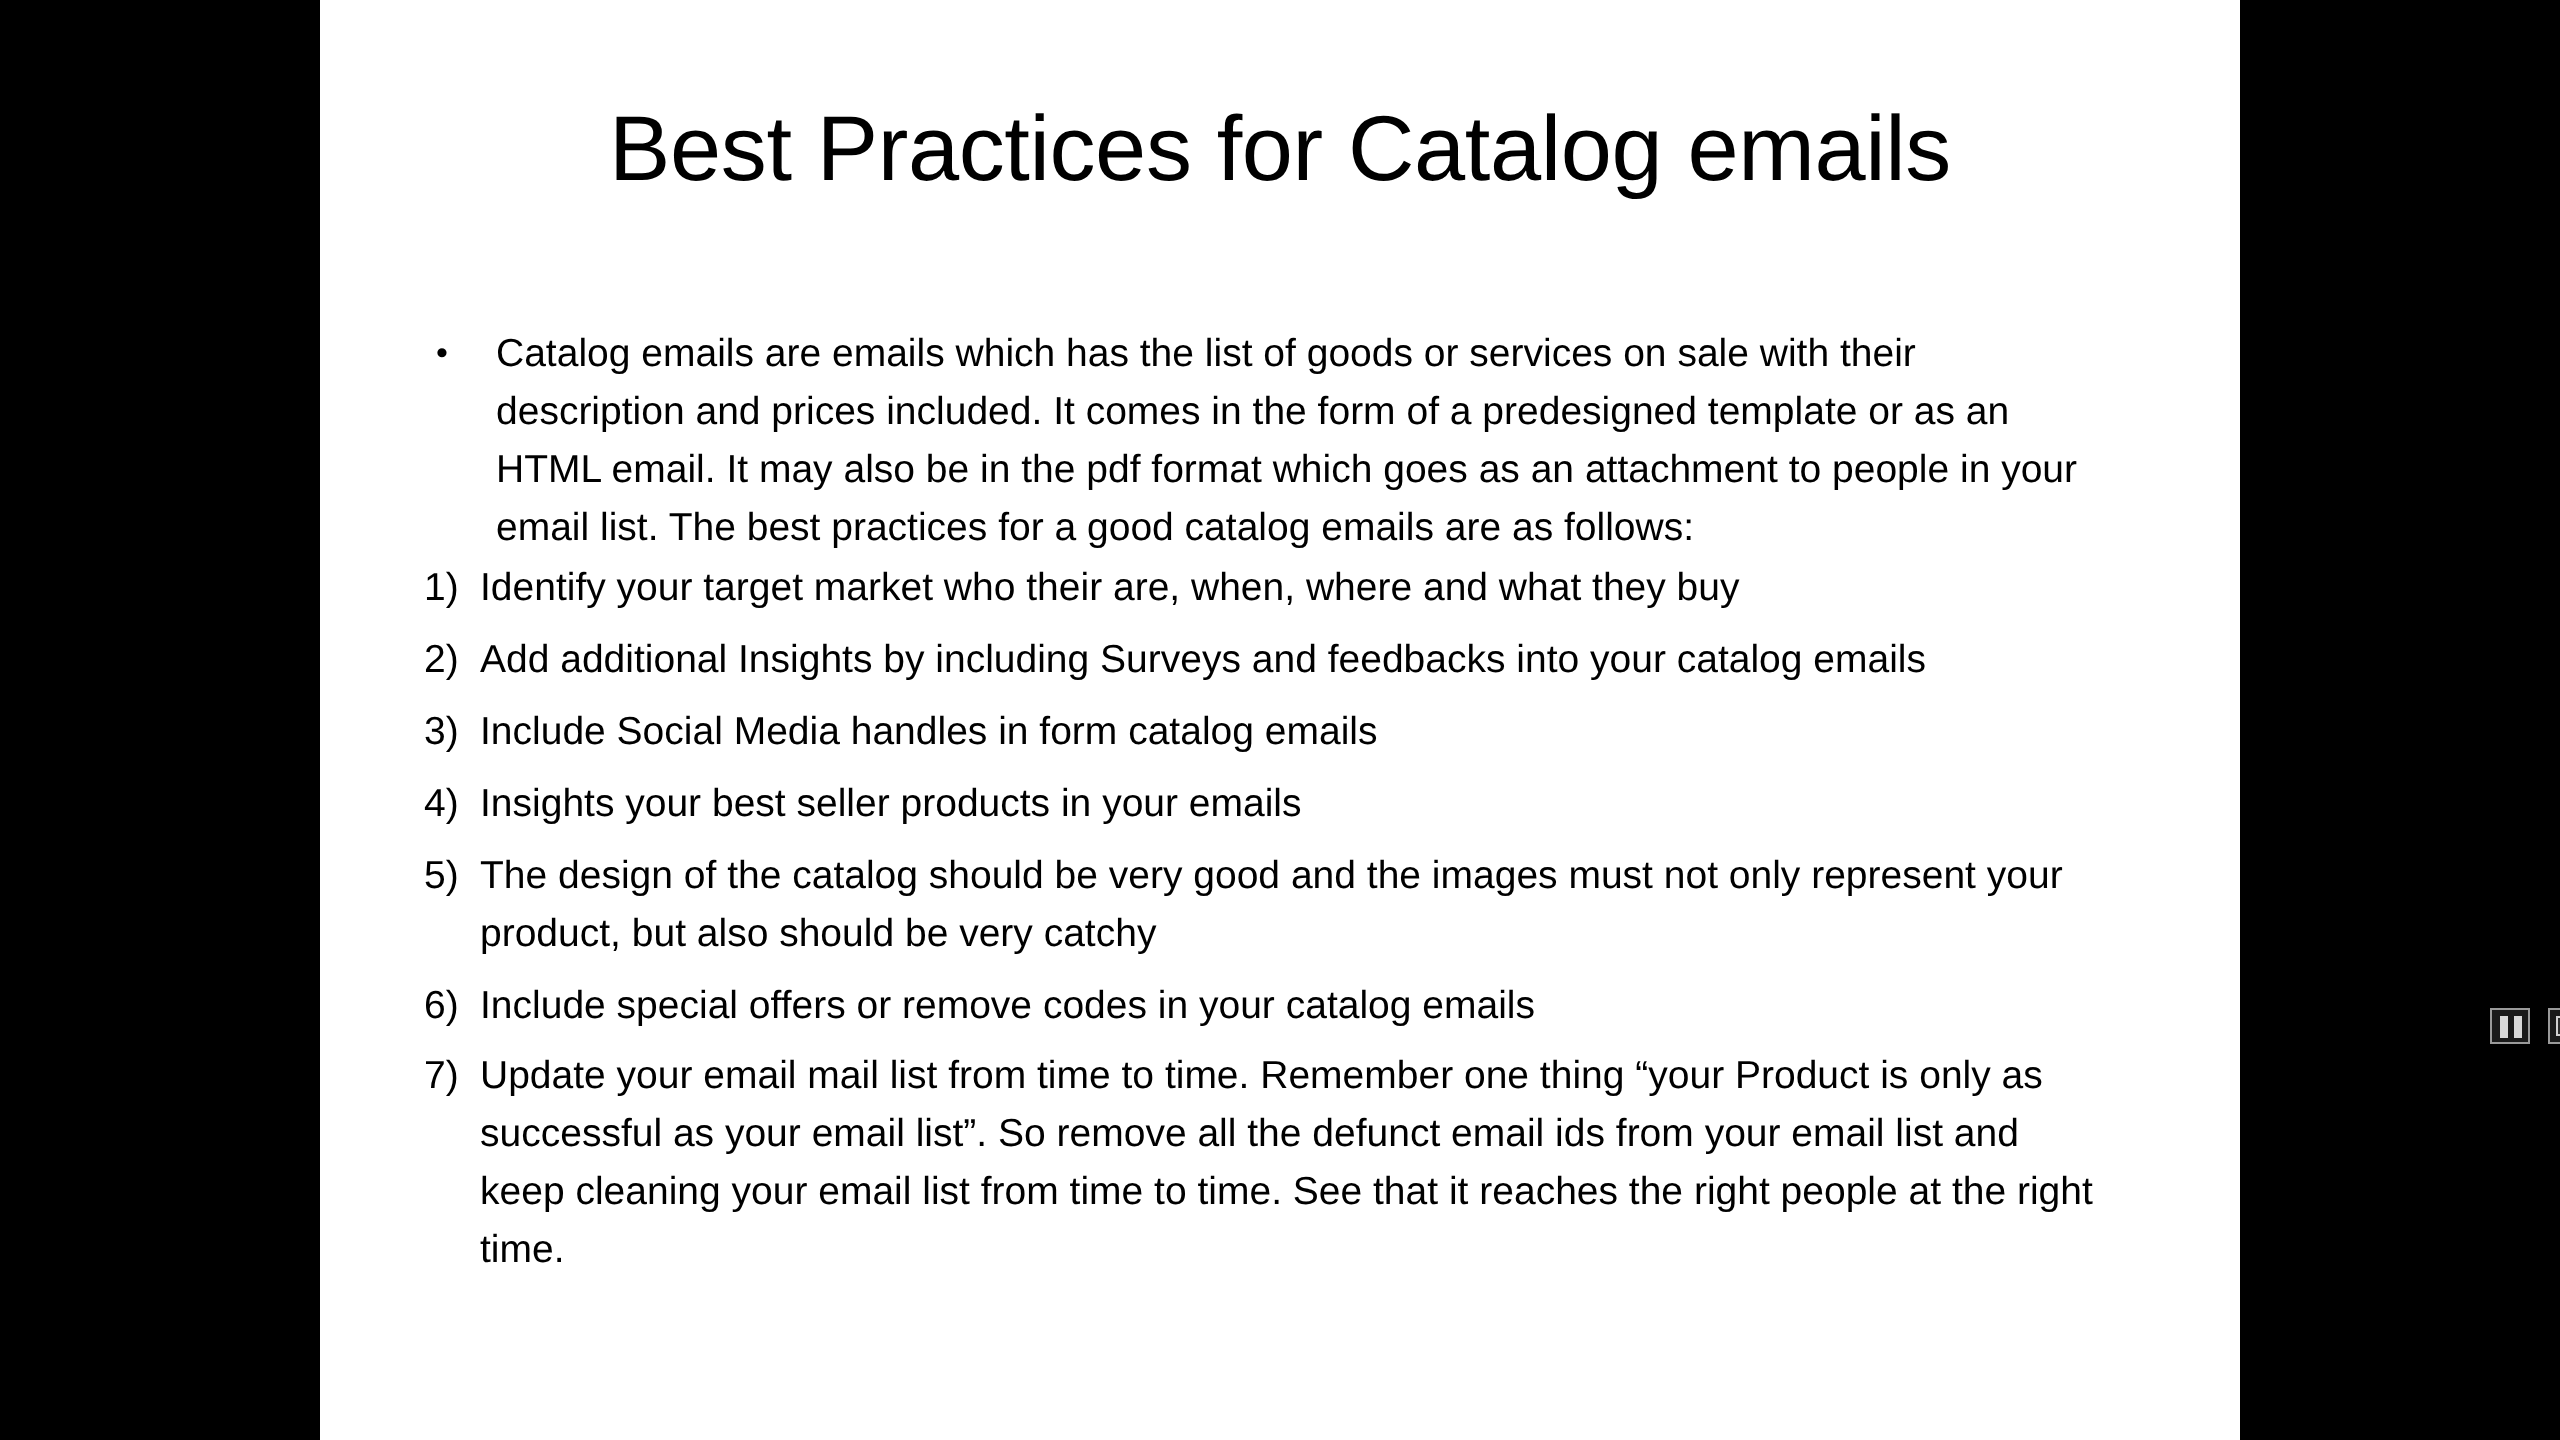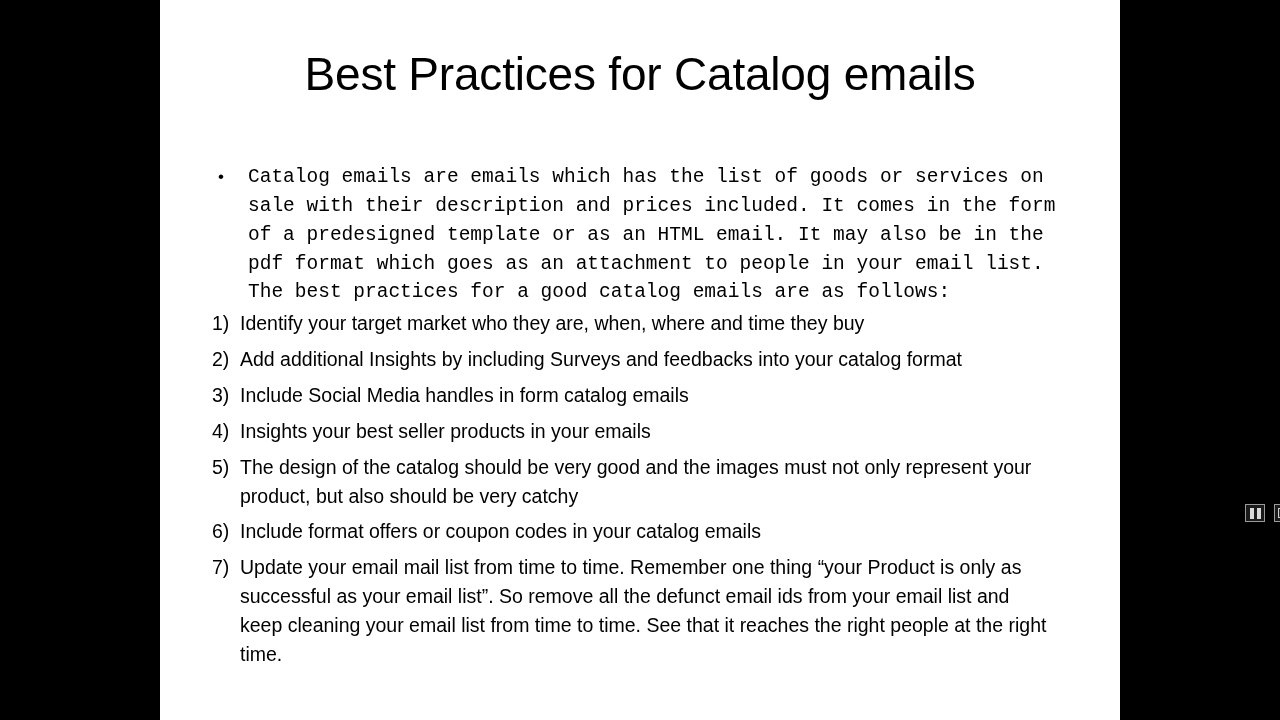--- a/index.html
+++ b/index.html
@@ -58,21 +58,20 @@
     text-align: left;
     padding-left: 6px;
     box-sizing: border-box;
   }
   .bullet-marker.dot {
     font-size: 17px;
     line-height: 1.6;
   }
   .bullet-text {
     flex: 1 1 auto;
-    font-family: Liberation Mono, monospace;
   }
   .numbered-row {
     display: flex;
     align-items: flex-start;
     margin-bottom: 7px;
   }
   .num-marker {
     width: 28px;
     flex: 0 0 28px;
     text-align: left;
@@ -140,46 +139,46 @@
 
     <div id="body-block">
 
       <div class="bullet-row">
         <div class="bullet-marker dot">•</div>
         <div class="bullet-text">Catalog emails are emails which has the list of goods or services on sale with their description and prices included. It comes in the form of a predesigned template or as an HTML email. It may also be in the pdf format which goes as an attachment to people in your email list. The best practices for a good catalog emails are as follows:</div>
       </div>
 
       <div class="numbered-row">
         <div class="num-marker">1)</div>
-        <div class="num-text">Identify your target market who they are, when, where and time they buy</div>
+        <div class="num-text">Identify your target market who their are, when, where and what they buy</div>
       </div>
 
       <div class="numbered-row">
         <div class="num-marker">2)</div>
-        <div class="num-text">Add additional Insights by including Surveys and feedbacks into your catalog format</div>
+        <div class="num-text">Add additional Insights by including Surveys and feedbacks into your catalog emails</div>
       </div>
 
       <div class="numbered-row">
         <div class="num-marker">3)</div>
         <div class="num-text">Include Social Media handles in form catalog emails</div>
       </div>
 
       <div class="numbered-row">
         <div class="num-marker">4)</div>
         <div class="num-text">Insights your best seller products in your emails</div>
       </div>
 
       <div class="numbered-row">
         <div class="num-marker">5)</div>
         <div class="num-text">The design of the catalog should be very good and the images must not only represent your product, but also should be very catchy</div>
       </div>
 
       <div class="numbered-row">
         <div class="num-marker">6)</div>
-        <div class="num-text">Include format offers or coupon codes in your catalog  emails</div>
+        <div class="num-text">Include special offers or remove codes in your catalog  emails</div>
       </div>
 
       <div class="numbered-row">
         <div class="num-marker">7)</div>
         <div class="num-text">Update your email mail list from time to time. Remember one thing “your Product is only as successful as your email list”. So remove all the defunct email ids from your email list and keep cleaning your email list from time to time. See that it reaches the right people at the right time.</div>
       </div>
 
     </div>
   </div>
 

